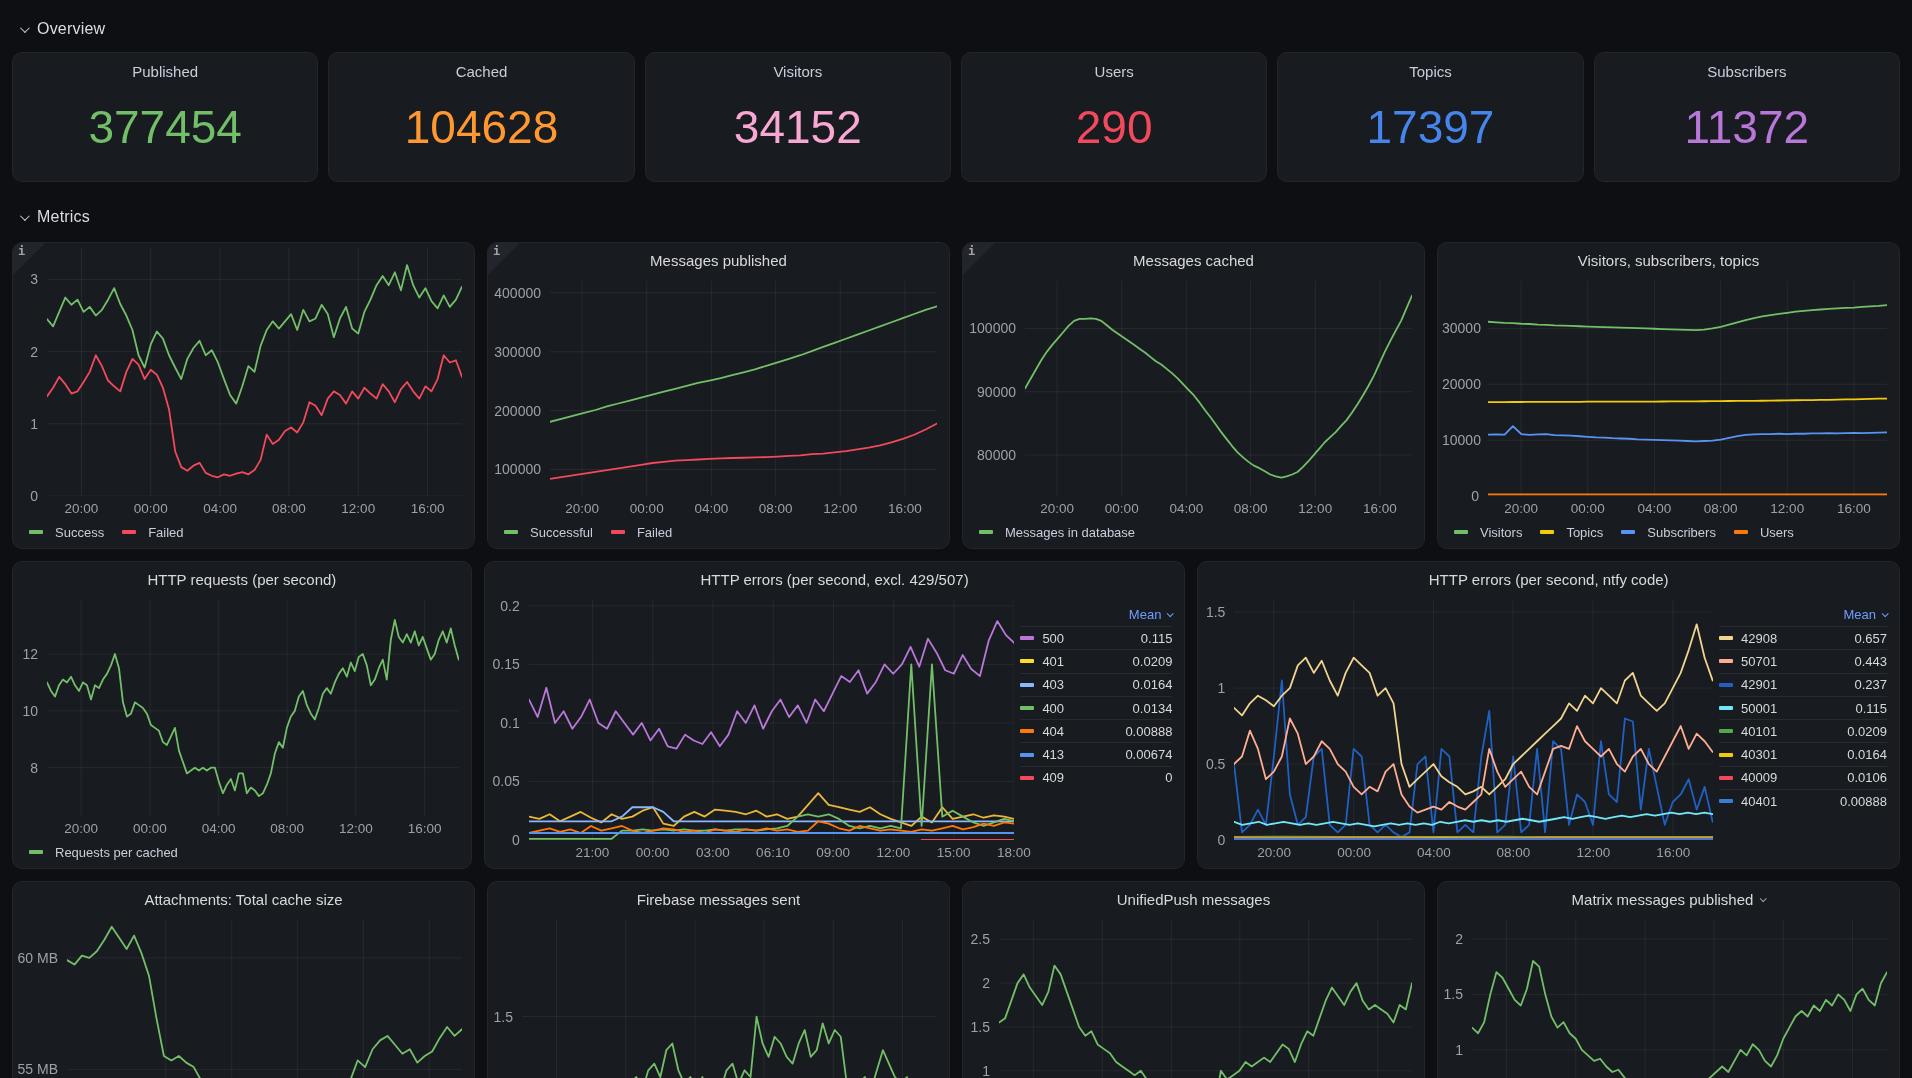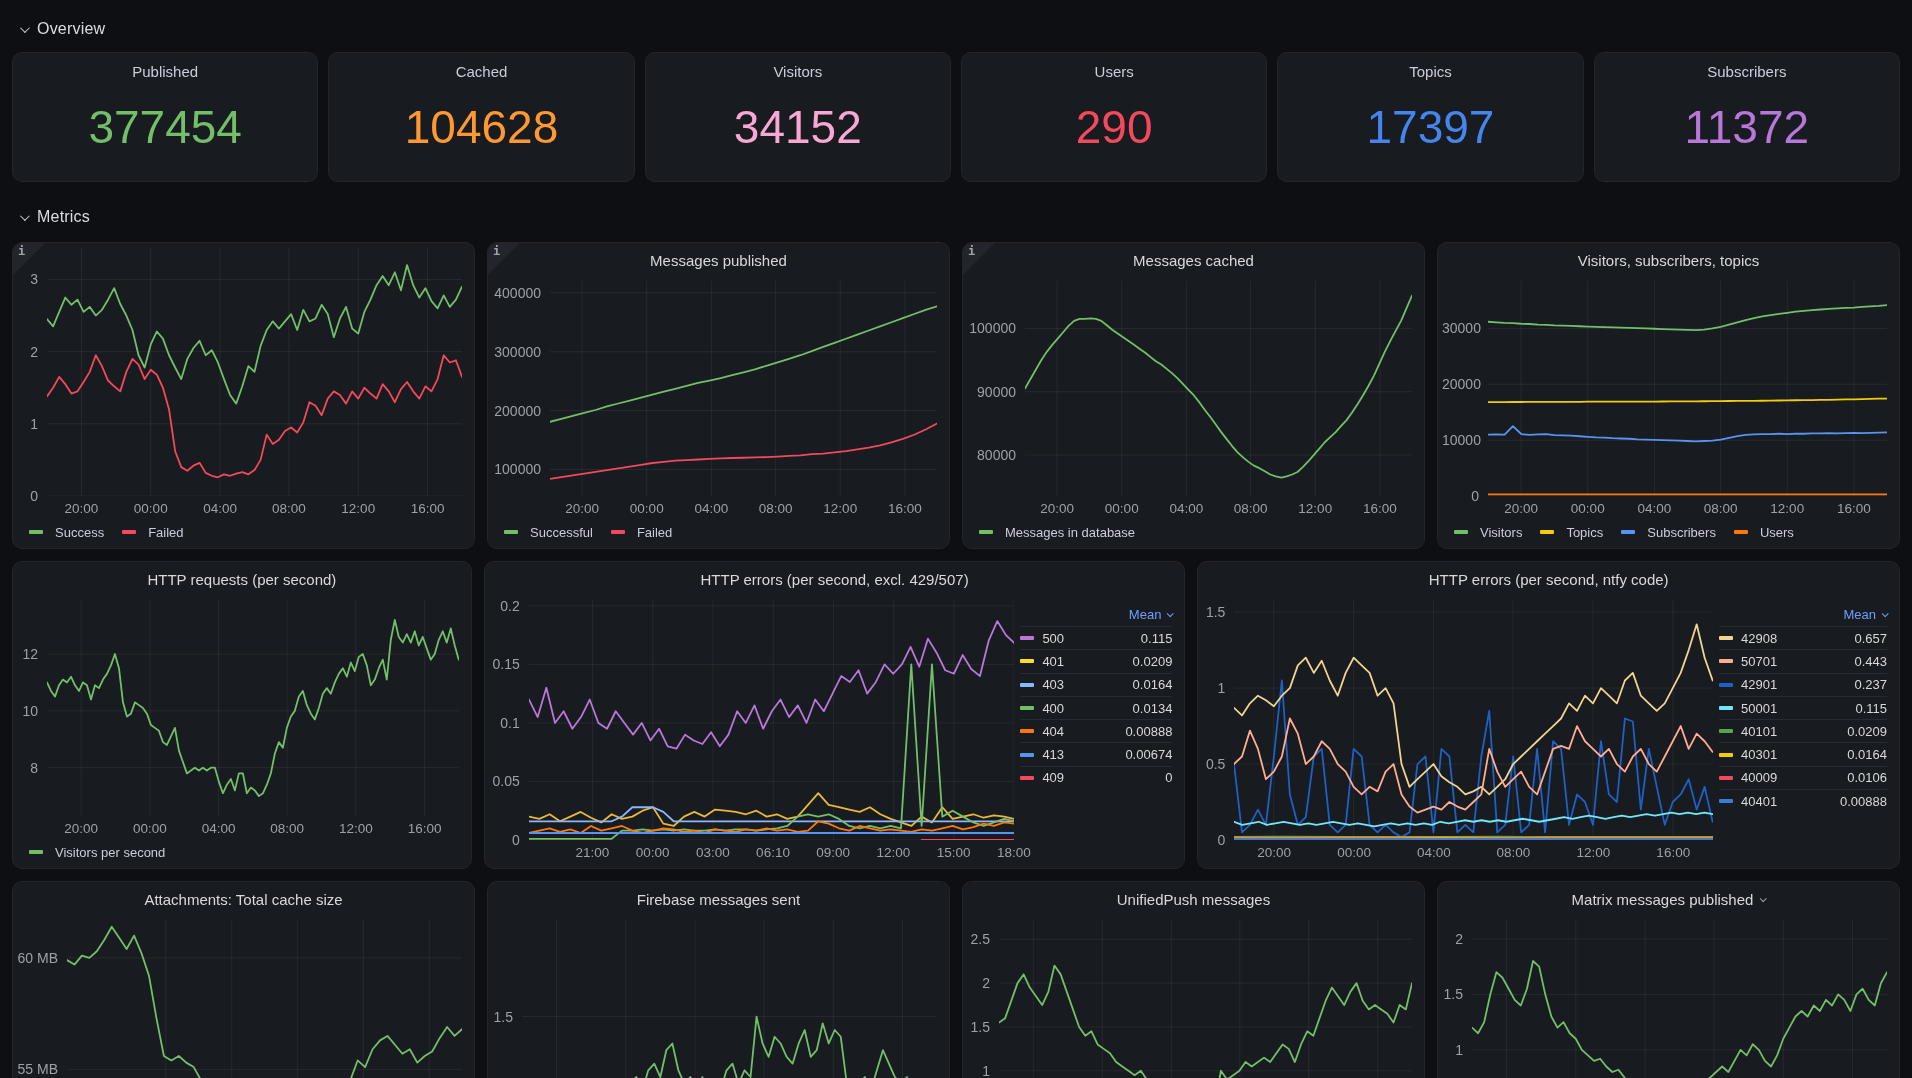--- a/index.html
+++ b/index.html
@@ -342,21 +342,21 @@
               <div class="c-xt" style="left: 8.3%;">20:00</div>
               <div class="c-xt" style="left: 25%;">00:00</div>
               <div class="c-xt" style="left: 41.7%;">04:00</div>
               <div class="c-xt" style="left: 58.3%;">08:00</div>
               <div class="c-xt" style="left: 75%;">12:00</div>
               <div class="c-xt" style="left: 91.7%;">16:00</div>
             </div>
           <div class="c-legend">
               <div class="lg-item">
                 <span class="lg-swatch" style="background: rgb(115, 191, 105);"></span>
-                <span class="lg-label">Visitors per second</span>
+                <span class="lg-label">Requests per cached</span>
               </div>
             </div>
         </div>
       </div>
     </div>
     <div class="panel chart" style="--ylw: 40px; --tw: 152px;">
       <div class="p-title">
           <span>HTTP errors (per second, excl. 429/507)</span>
         </div>
       <div class="c-wrap">

